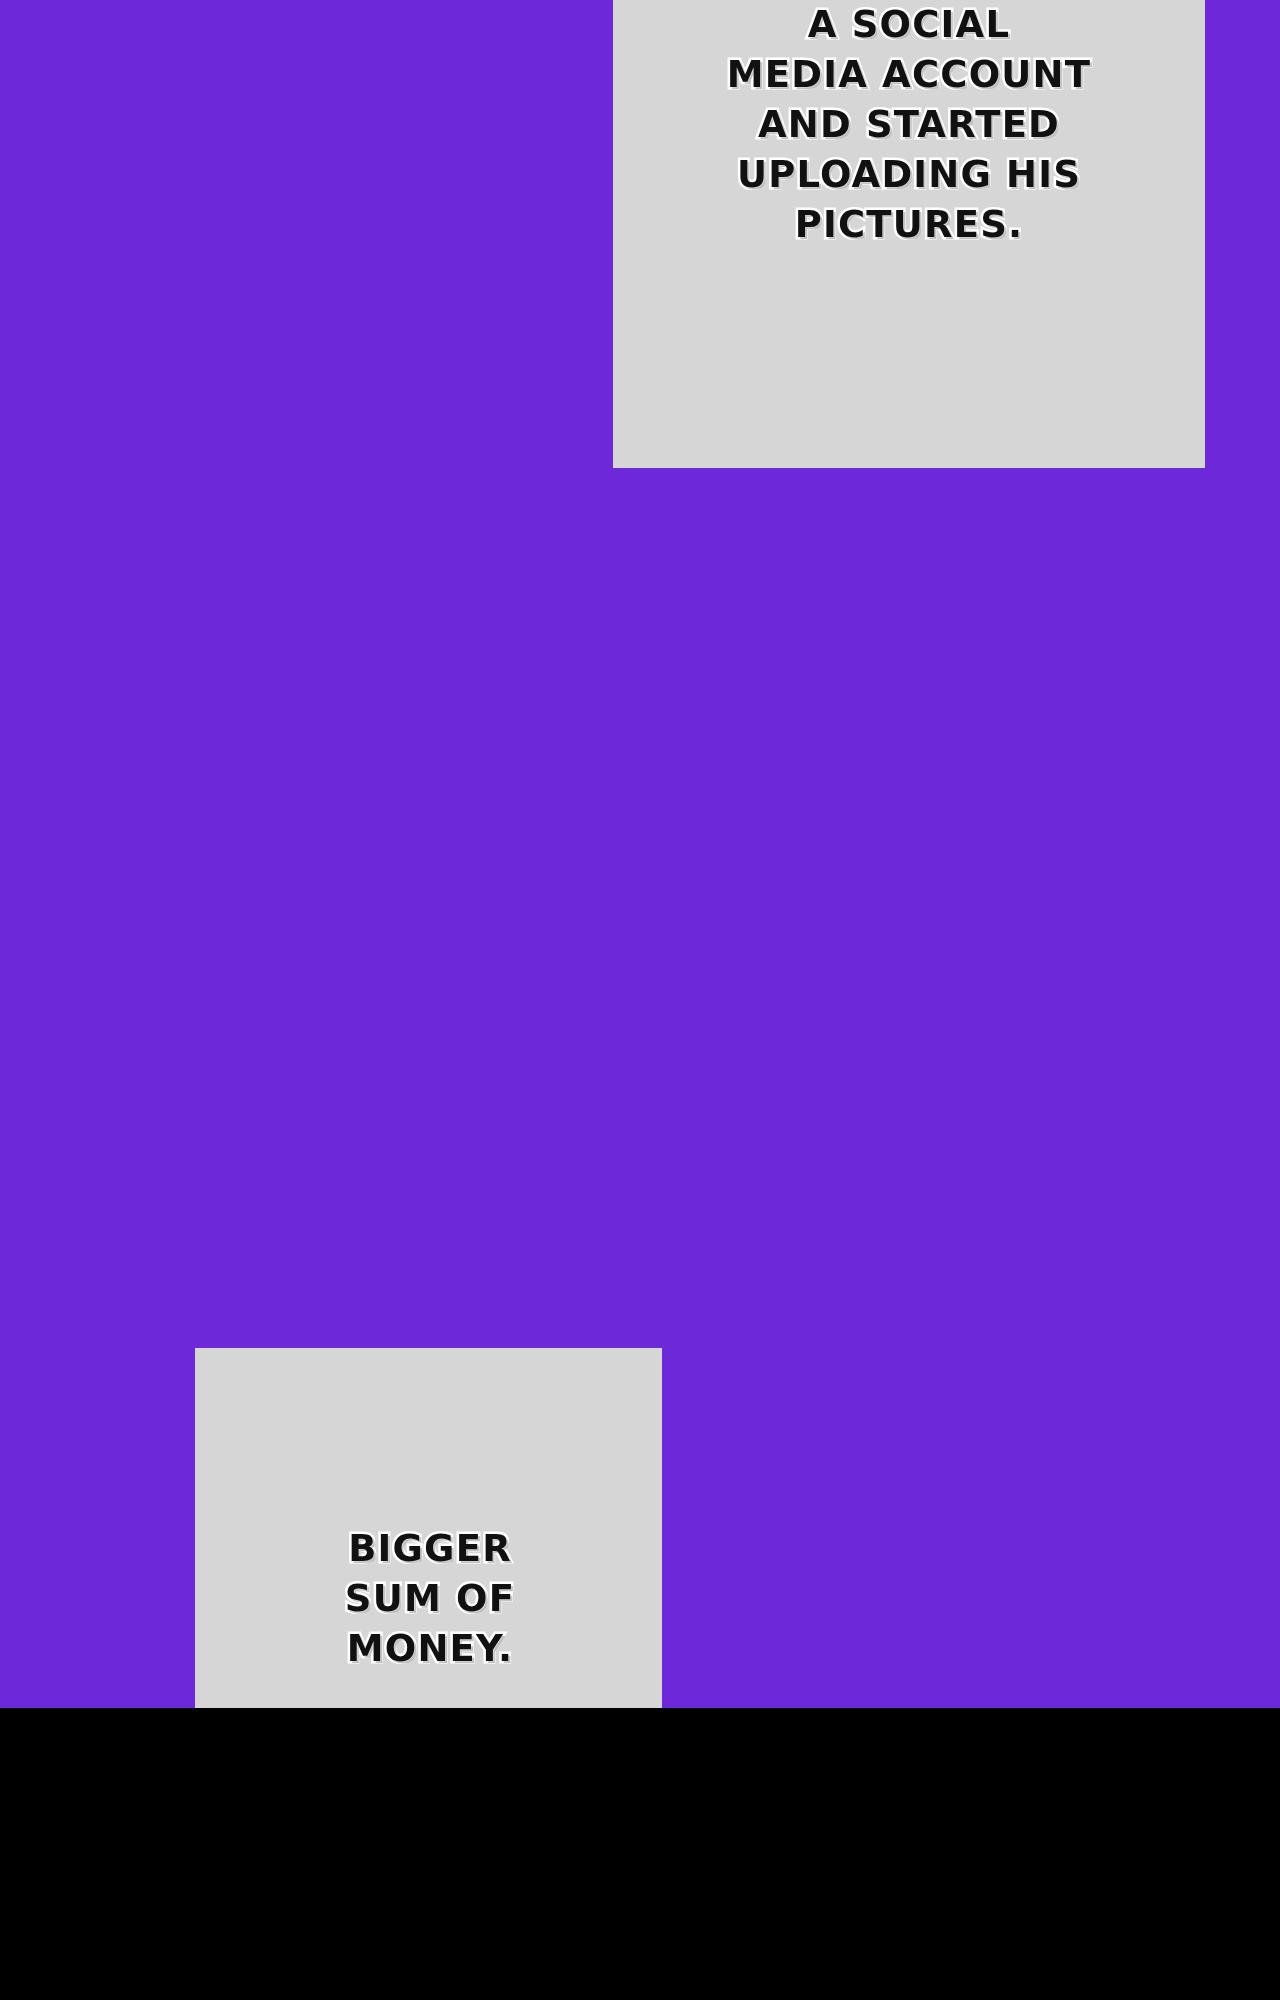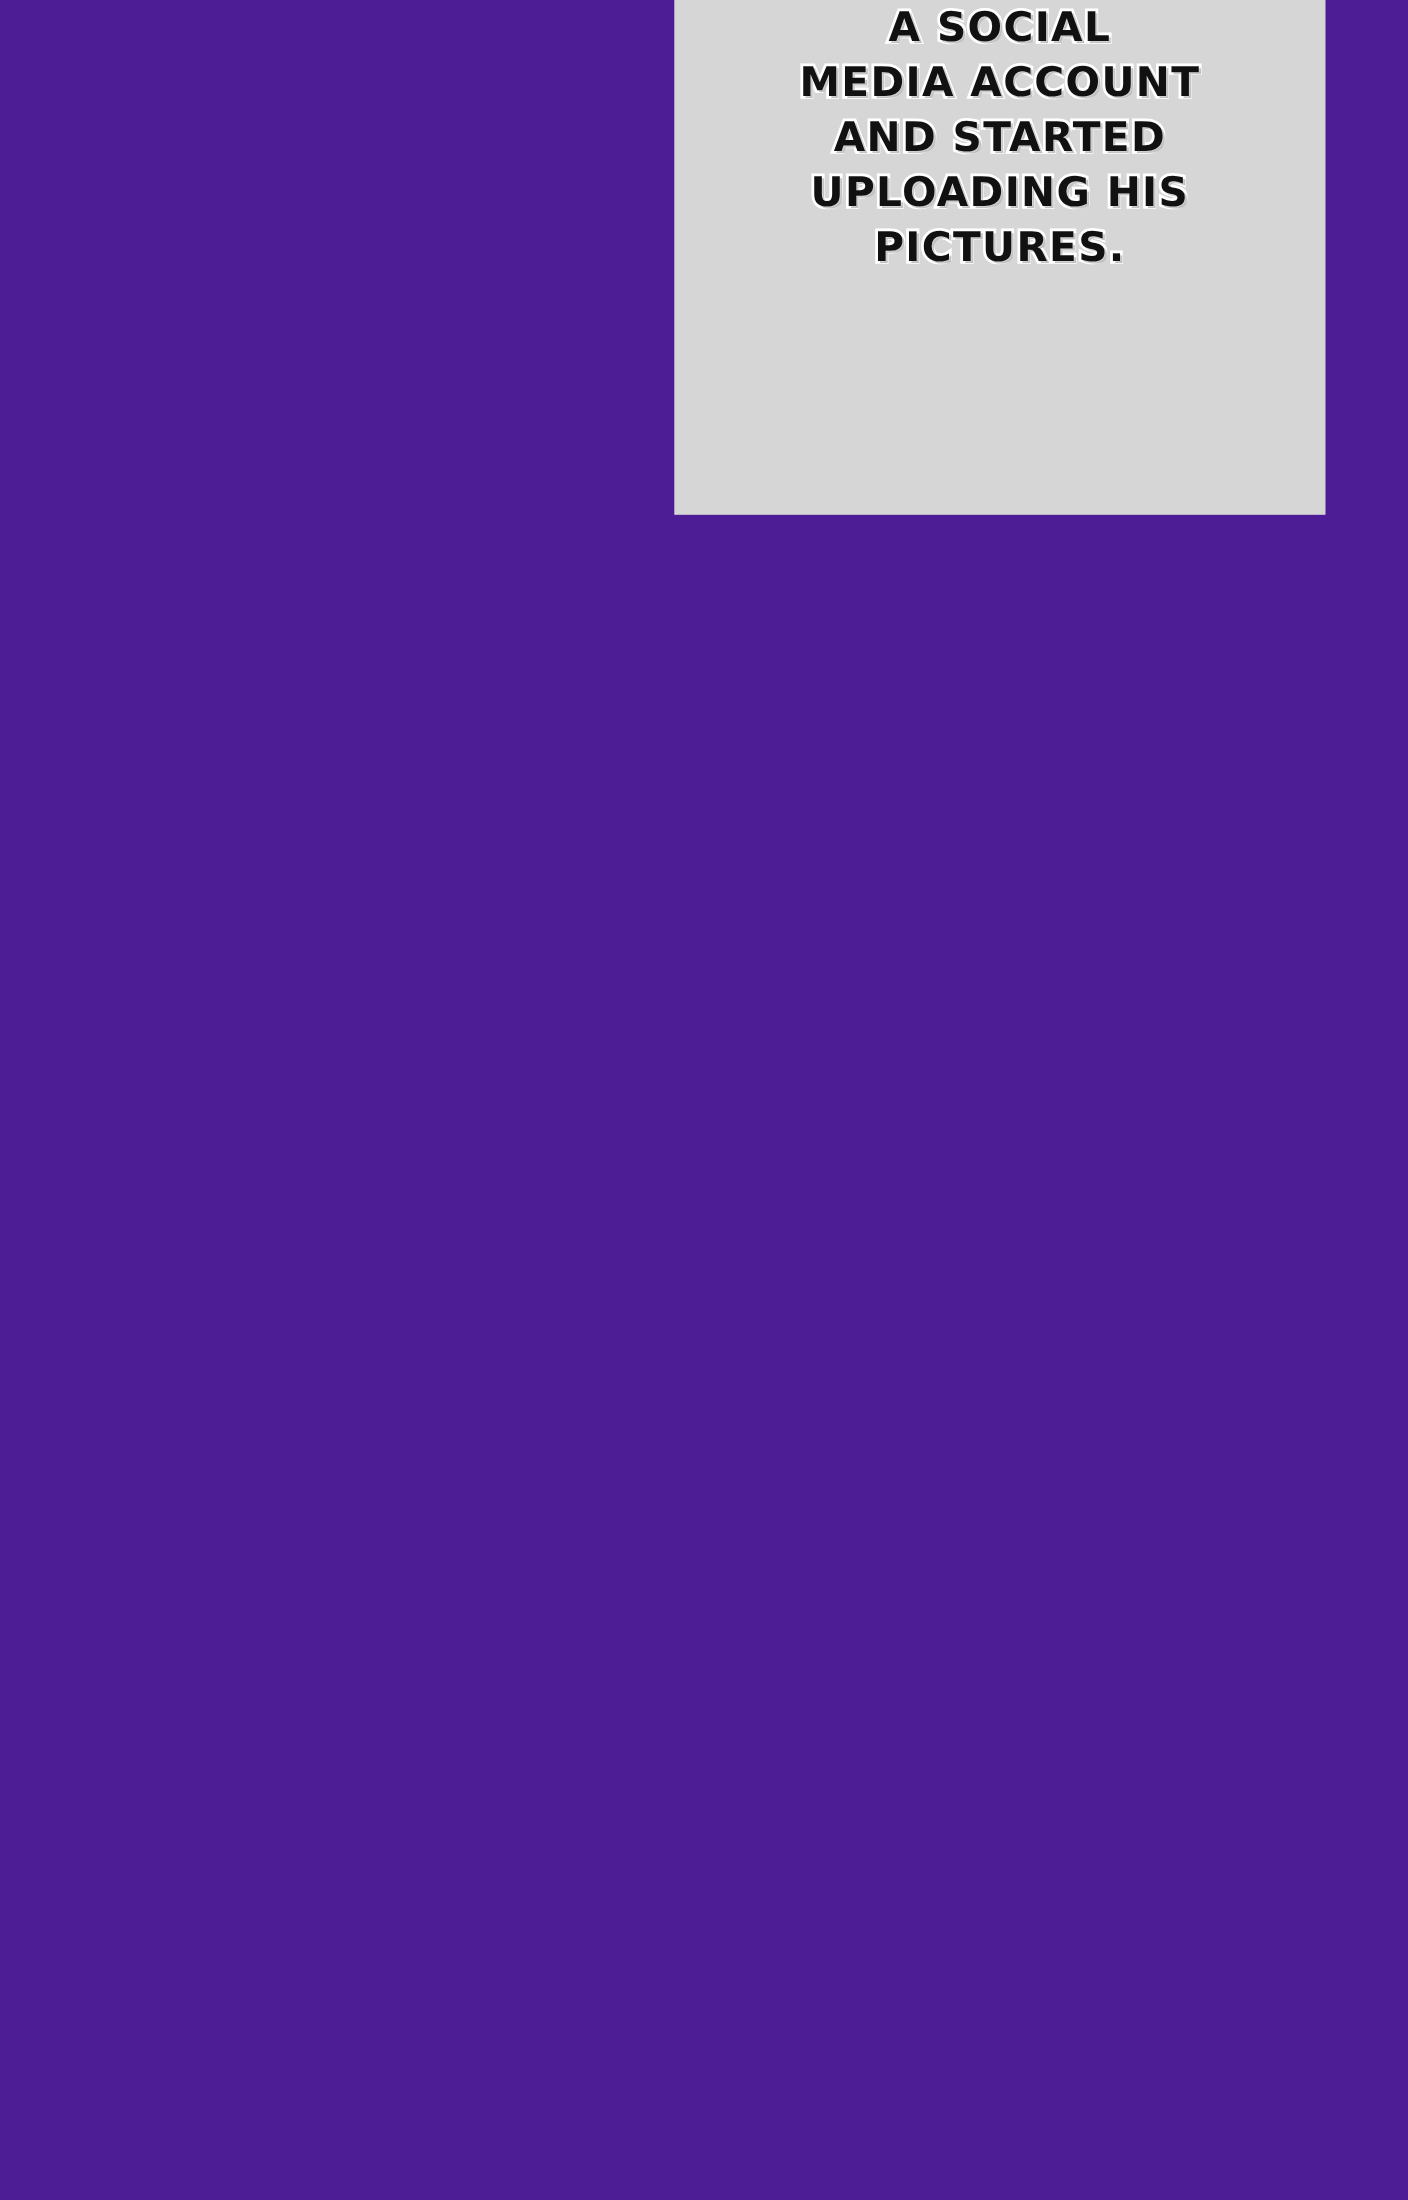--- a/index.html
+++ b/index.html
@@ -4,22 +4,22 @@
 <title>Webtoon Panel Page</title>
 <style>
   html, body {
     margin: 0;
     padding: 0;
     background: #000000;
   }
   #page {
     position: relative;
     width: 1280px;
-    height: 2000px;
-    background: #4c1d95;
+    height: 1708px;
+    background: #6d28d9;
     overflow: hidden;
     font-family: "DejaVu Sans", sans-serif;
   }
 
   
   .panel {
     position: absolute;
     background: #d6d6d6;
     box-sizing: border-box;
   }
@@ -78,14 +78,19 @@
 <div id="page">
 
   <div class="panel" id="panel-top">
     <div class="caption" id="caption-top">A SOCIAL
 MEDIA ACCOUNT
 AND STARTED
 UPLOADING HIS
 PICTURES.</div>
   </div>
 
+  <div class="panel" id="panel-bottom">
+    <div class="caption" id="caption-bottom">BIGGER
+SUM OF
+MONEY.</div>
+  </div>
 
 </div>
 
 </body></html>

